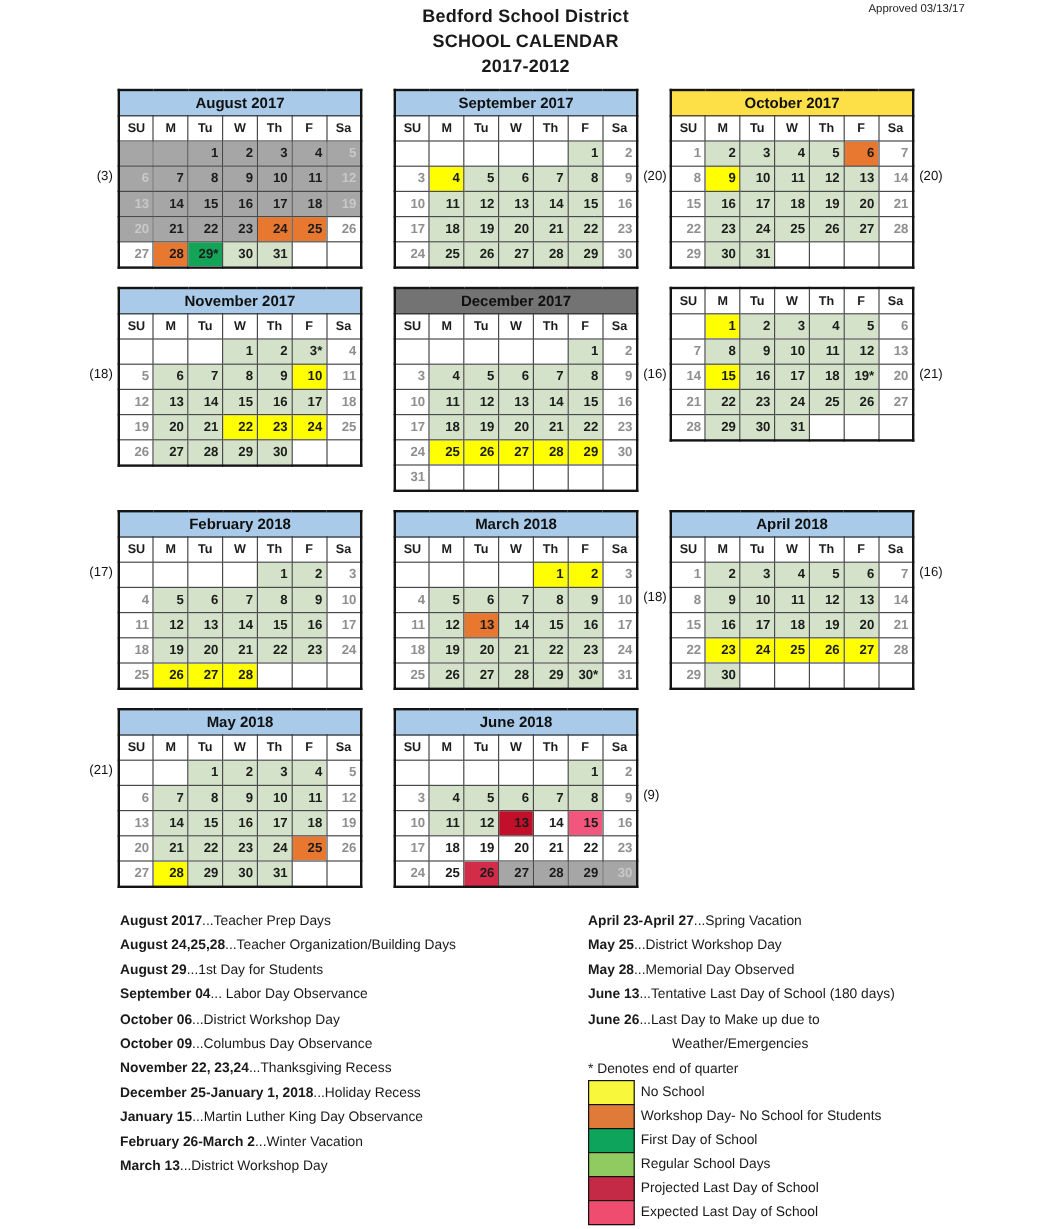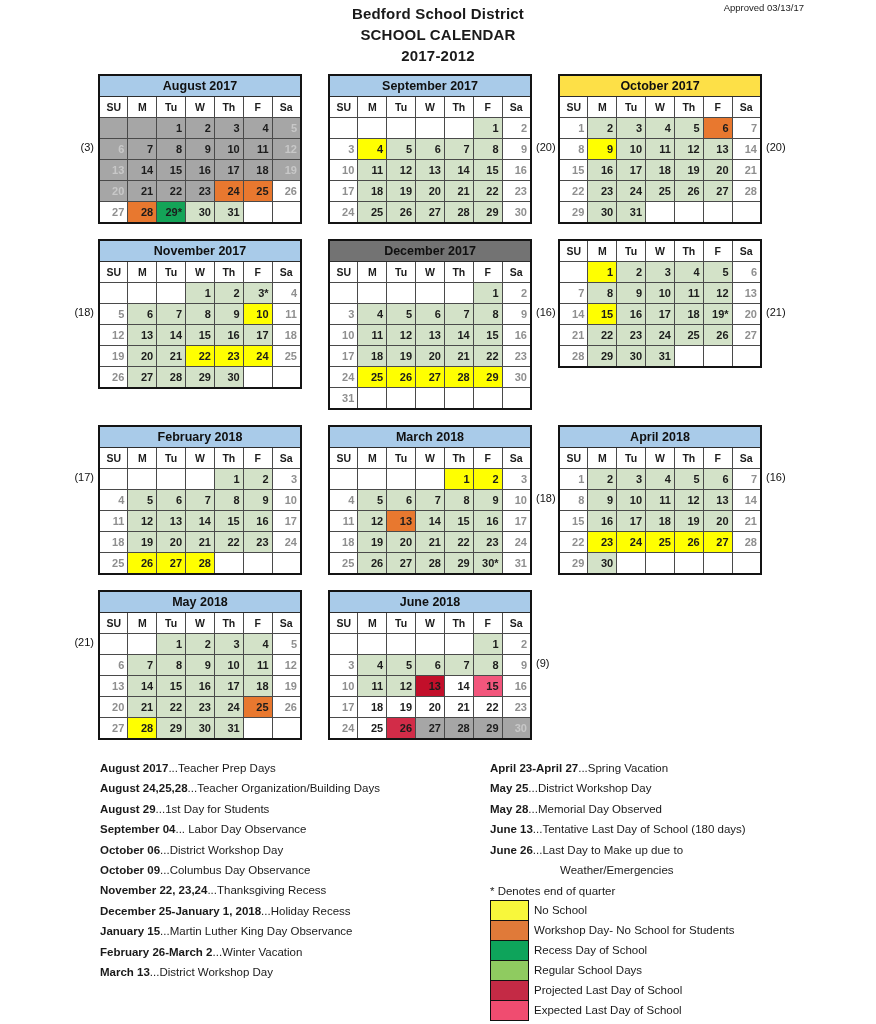--- a/index.html
+++ b/index.html
@@ -793,21 +793,21 @@
           <div class="legend-item">
             <div class="legend-swatch" style="background: rgb(248, 247, 59);"></div>
             <div class="legend-label">No School</div>
           </div>
           <div class="legend-item">
             <div class="legend-swatch" style="background: rgb(224, 122, 57);"></div>
             <div class="legend-label">Workshop Day- No School for Students</div>
           </div>
           <div class="legend-item">
             <div class="legend-swatch" style="background: rgb(14, 164, 91);"></div>
-            <div class="legend-label">Recess Day of School</div>
+            <div class="legend-label">First Day of School</div>
           </div>
           <div class="legend-item">
             <div class="legend-swatch" style="background: rgb(143, 203, 96);"></div>
             <div class="legend-label">Regular School Days</div>
           </div>
           <div class="legend-item">
             <div class="legend-swatch" style="background: rgb(196, 42, 69);"></div>
             <div class="legend-label">Projected Last Day of School</div>
           </div>
           <div class="legend-item">

